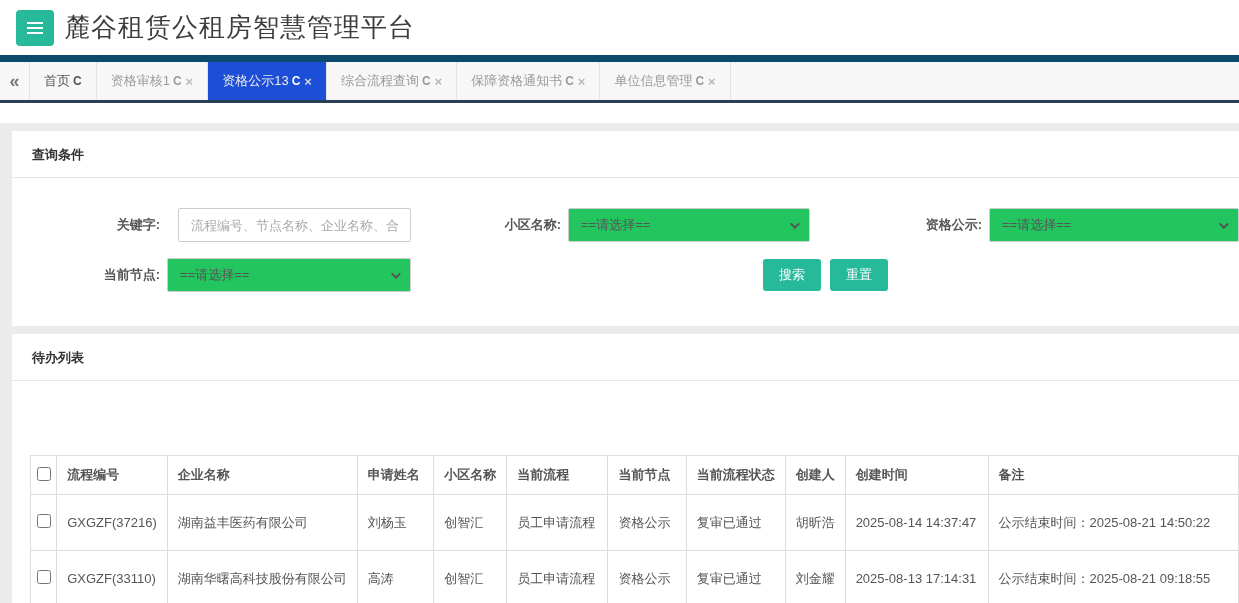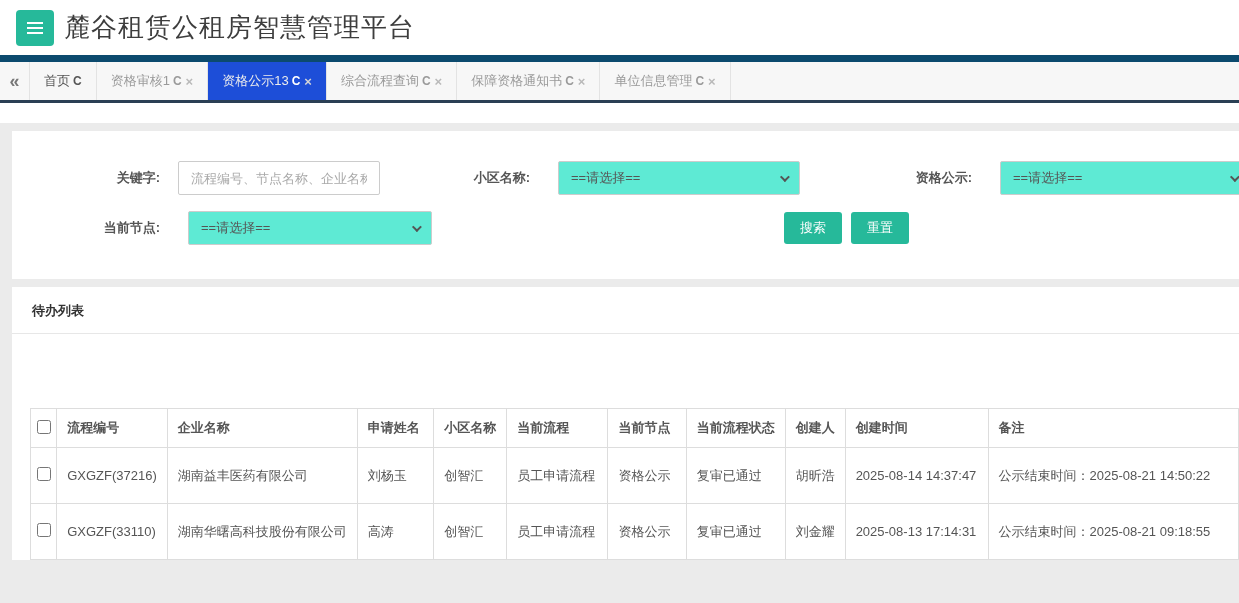--- a/index.html
+++ b/index.html
@@ -60,23 +60,23 @@
   .form-row { display:flex; align-items:center; }
   .form-row + .form-row { margin-top:16px; }
   .f-label { width:88px; text-align:right; font-weight:bold; color:#555; flex:0 0 auto; }
   .text-input {
     width:380px; height:34px; border:1px solid #ccc; border-radius:2px;
     padding:0 12px; font-size:13px; color:#555; margin-left:18px; outline:none;
     font-family:inherit;
   }
   .text-input::placeholder { color:#a9a9a9; }
   .select-box {
-    height:34px; border:1px solid #ccc; border-radius:2px; background:#5eead4;
+    height:34px; border:1px solid #ccc; border-radius:2px; background:#22c55e;
     display:flex; align-items:center; justify-content:space-between;
-    padding:8px 12px; color:#555; cursor:pointer; margin-left:28px; flex:0 0 auto;
+    padding:8px 12px; color:#555; cursor:pointer; margin-left:7px; flex:0 0 auto;
   }
   .select-community { width:242px; }
   .select-flow { width:250px; }
   .select-node { width:244px; }
   .chevron {
     width:7px; height:7px; border-right:2px solid #555; border-bottom:2px solid #555;
     transform:rotate(45deg) translateY(-2px); flex:0 0 auto;
   }
   .lbl-community { margin-left:62px; }
   .lbl-flow { margin-left:84px; }
@@ -145,20 +145,21 @@
     <span class="refresh-glyph">C</span>
     <span class="close-glyph">×</span>
   </div>
 </div>
 
 <div class="white-strip"></div>
 
 <div class="content">
 
   <div class="panel">
+    <div class="panel-title">查询条件</div>
     <div class="form-area">
 
       <div class="form-row">
         <label class="f-label">关键字:</label>
         <input class="text-input" type="text" placeholder="流程编号、节点名称、企业名称、合同编号" style="">
 
         <label class="f-label lbl-community">小区名称:</label>
         <div class="select-box select-community">
           <span>==请选择==</span>
           <span class="chevron"></span>

